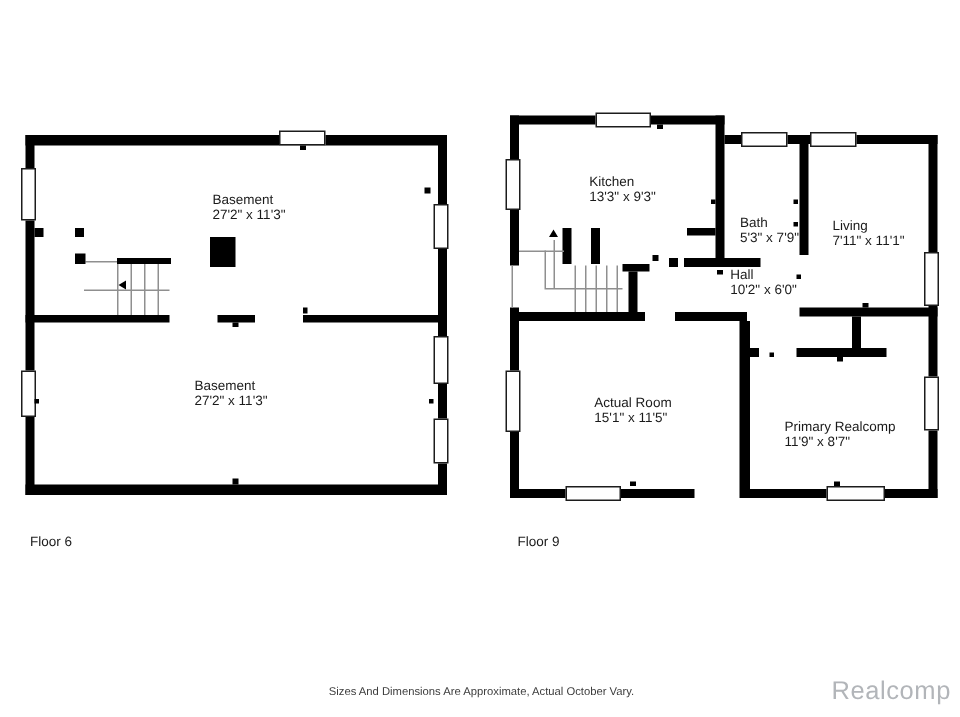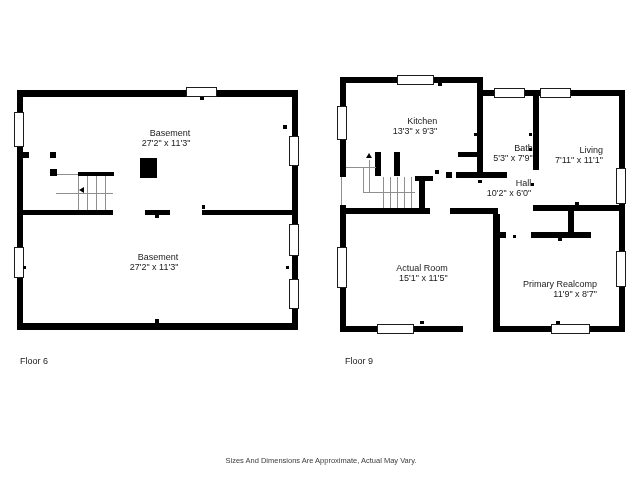--- a/index.html
+++ b/index.html
@@ -3,21 +3,21 @@
 <meta charset="utf-8">
 <style>
   html,body{margin:0;padding:0;background:#fff;}
   #canvas{position:relative;width:640px;height:478px;background:#ffffff;overflow:hidden;
           font-family:"Liberation Sans",sans-serif;}
   .wall{position:absolute;background:#000;}
   .win{position:absolute;background:#fff;border:1px solid #1c1c1c;box-sizing:border-box;}
   .tline{position:absolute;background:#8f8f8f;}
   .tick{position:absolute;background:#000;}
   .sq{position:absolute;background:#000;}
-  .room-label{position:absolute;transform:translateX(-50%);text-align:right;
+  .room-label{position:absolute;transform:translateX(-50%);text-align:left;
               font-size:9px;line-height:9.5px;color:#1a1a1a;white-space:nowrap;}
   .floor-label{position:absolute;font-size:9px;color:#1a1a1a;white-space:nowrap;}
   .arrow-left{position:absolute;width:0;height:0;border-top:3px solid transparent;
               border-bottom:3px solid transparent;border-right:5px solid #000;}
   .arrow-up{position:absolute;width:0;height:0;border-left:3px solid transparent;
             border-right:3px solid transparent;border-bottom:5px solid #000;}
   .disclaimer{position:absolute;left:321px;top:456px;transform:translateX(-50%);
               font-size:7.5px;color:#3c3c3c;white-space:nowrap;}
   .watermark{position:absolute;right:6px;top:451px;font-size:17px;letter-spacing:0.4px;
              color:#b2b5b9;white-space:nowrap;}
@@ -161,15 +161,16 @@
       <div>Actual Room</div>
       <div>15'1" x 11'5"</div>
     </div>
     <div class="room-label" style="left:560px;top:280px">
       <div>Primary Realcomp</div>
       <div>11'9" x 8'7"</div>
     </div>
     <div class="floor-label" style="left:345px;top:356px">Floor 9</div>
   </div>
 
-  <div class="disclaimer">Sizes And Dimensions Are Approximate, Actual May Vary.</div>
+  <div class="disclaimer">Sizes And Dimensions Are Approximate, Actual October Vary.</div>
+  <div class="watermark">Realcomp</div>
 
 </div>
 
 </body></html>

